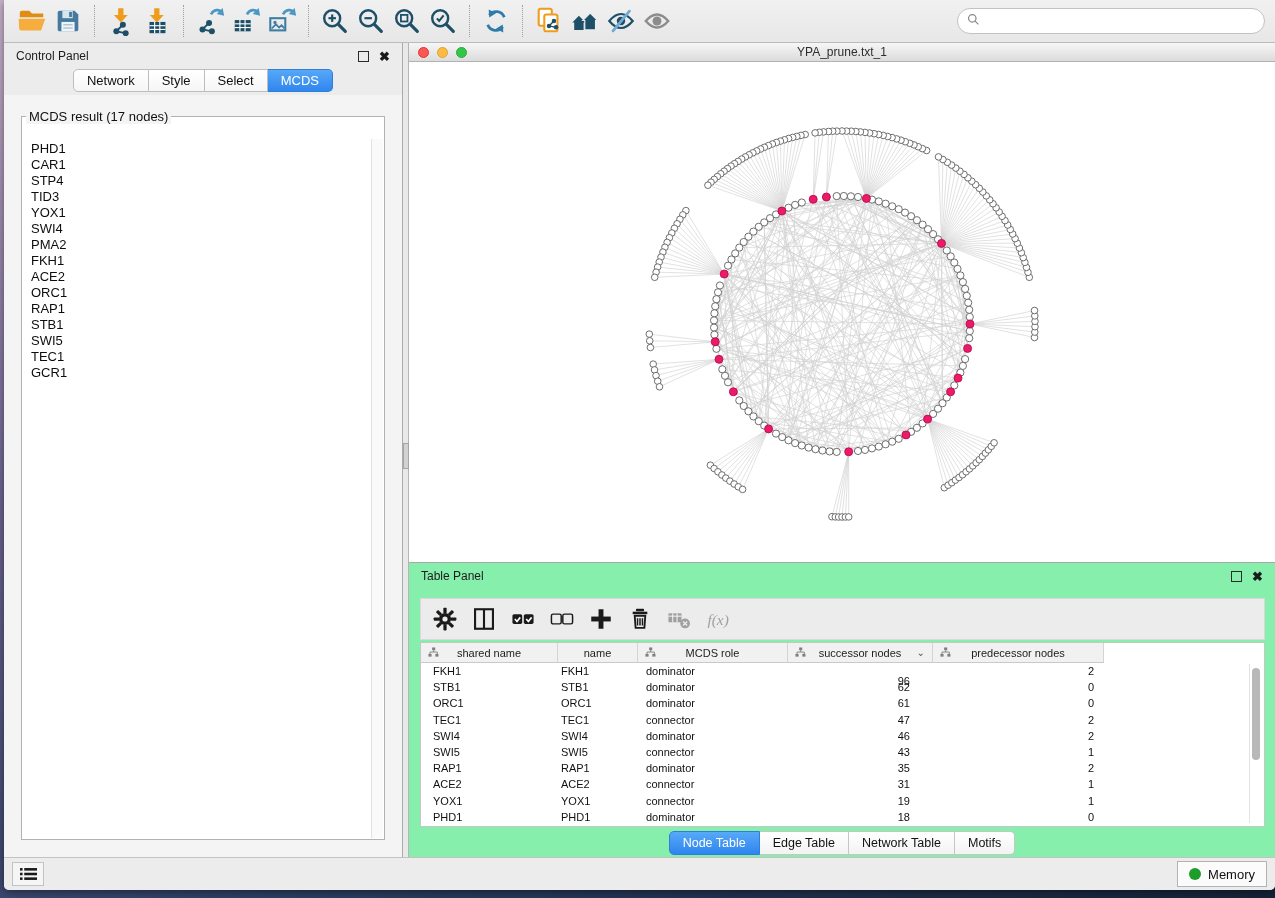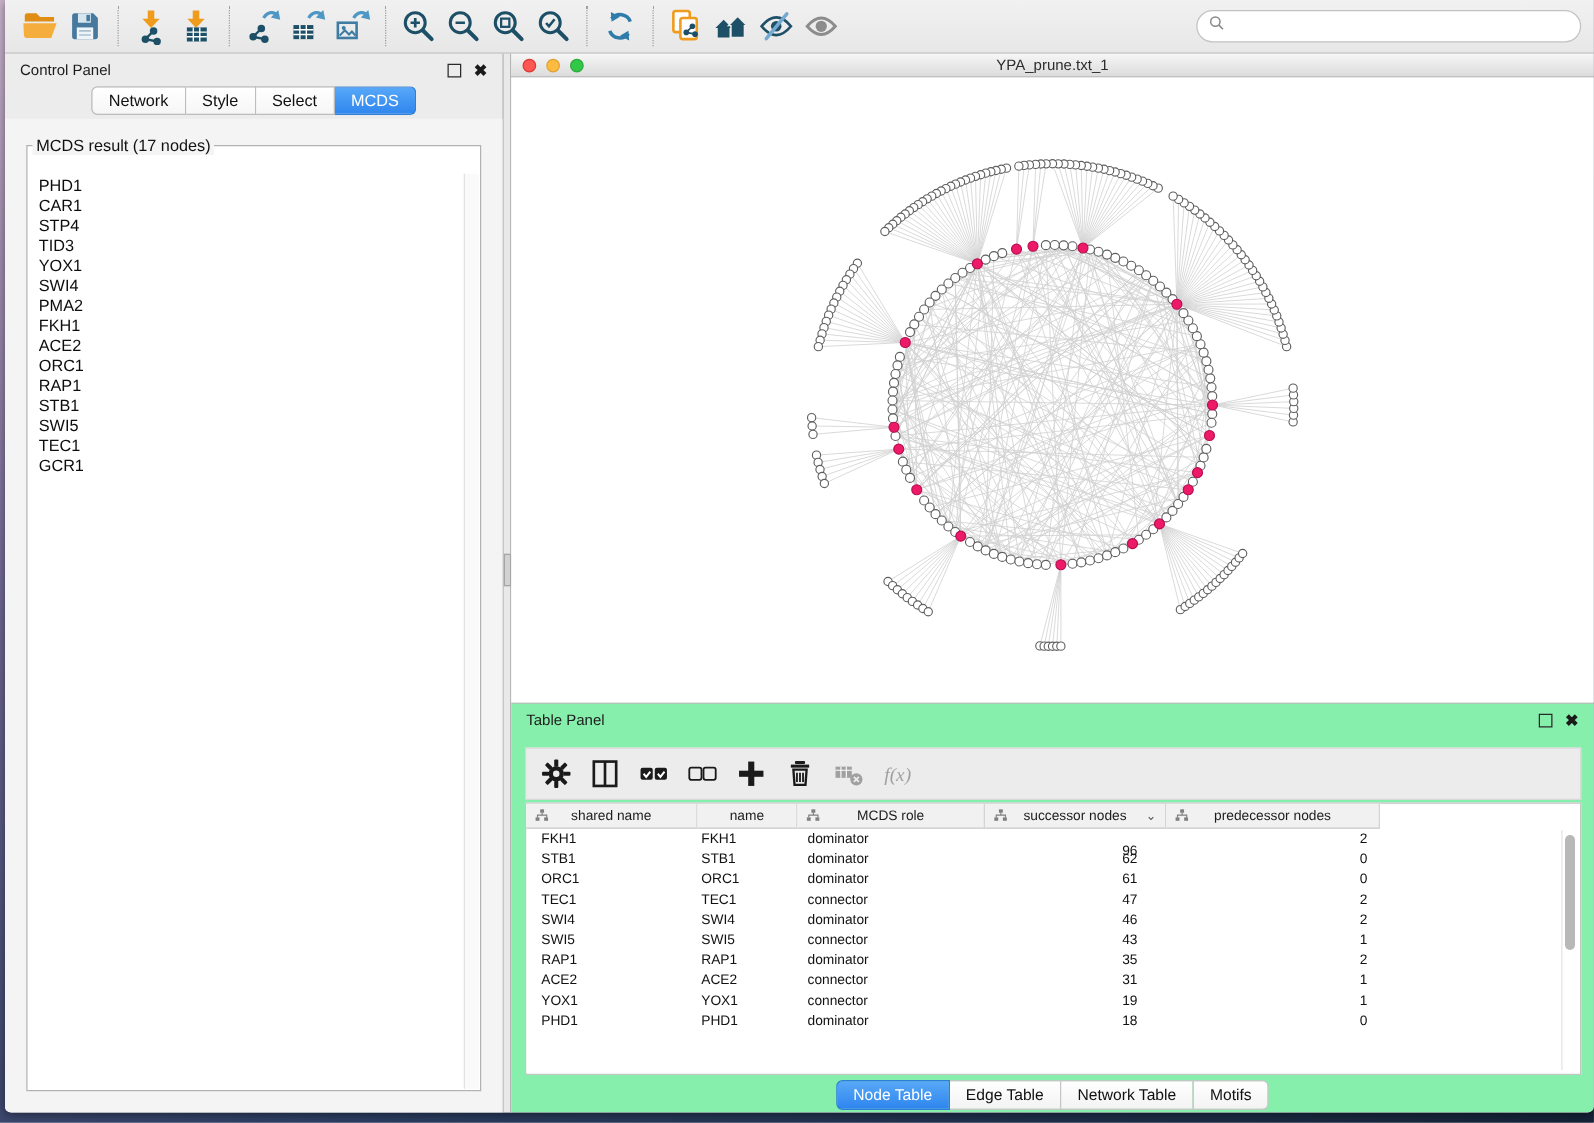--- a/index.html
+++ b/index.html
@@ -1246,13 +1246,31 @@
         <div class="tp-tabs" id="tp-tabs">
             <div class="tp-tab active">Node Table</div>
             <div class="tp-tab">Edge Table</div>
             <div class="tp-tab">Network Table</div>
             <div class="tp-tab">Motifs</div>
           </div>
       </div>
     </div>
   </div>
 
+  <div class="statusbar">
+    <div class="sb-left-btn">
+      <svg width="17" height="14" viewBox="0 0 20 16">
+        <g fill="#1a1a1a">
+            <rect x="0" y="1" width="3" height="3"></rect>
+            <rect x="5" y="1" width="15" height="3"></rect>
+        <rect x="0" y="6.5" width="3" height="3"></rect>
+            <rect x="5" y="6.5" width="15" height="3"></rect>
+        <rect x="0" y="12" width="3" height="3"></rect>
+            <rect x="5" y="12" width="15" height="3"></rect>
+          </g>
+      </svg>
+    </div>
+    <div class="memory-btn">
+      <span class="memory-dot" id="memory-dot" style="background: rgb(31, 157, 43);"></span>
+      <span>Memory</span>
+    </div>
+  </div>
 </div>
 
 </body></html>

